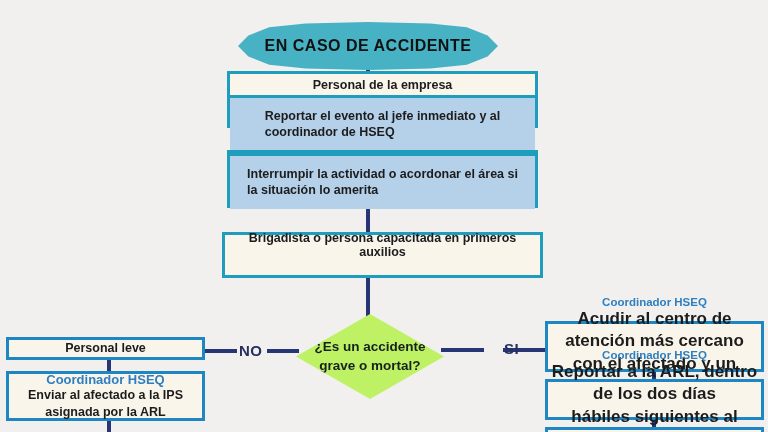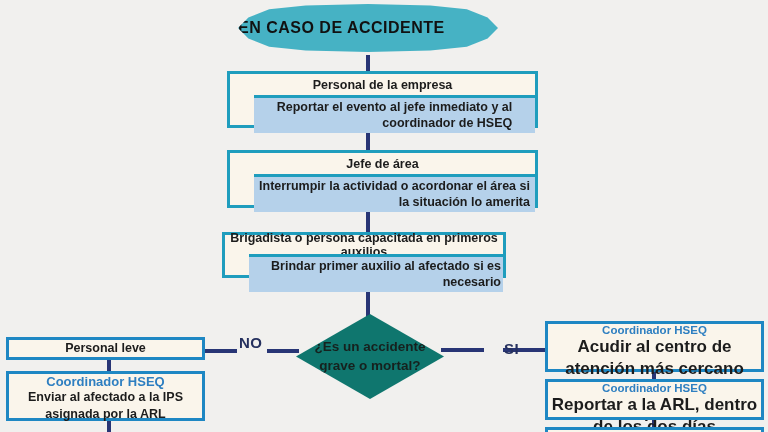--- a/index.html
+++ b/index.html
@@ -5,63 +5,63 @@
   html,body{margin:0;padding:0;background:#e8e7e5;}
   .frame{
     position:relative;width:768px;height:432px;overflow:hidden;
     background:#f1f0ee;
     font-family:"Liberation Sans", sans-serif;
   }
   
   .conn{position:absolute;background:#283575;}
   
   .banner{
-    position:absolute;left:238px;top:4px;width:260px;height:48px;
+    position:absolute;left:238px;top:22px;width:260px;height:48px;
     background:#46b2c4;
     clip-path:polygon(0% 50%,4% 28%,12% 11%,26% 3%,50% 0%,74% 3%,88% 11%,96% 28%,100% 50%,96% 72%,88% 89%,74% 97%,50% 100%,26% 97%,12% 89%,4% 72%);
-    display:flex;align-items:center;
+    display:flex;align-items:center;justify-content:center;
   }
   .banner-text{
     font-size:16px;font-weight:800;color:#111;letter-spacing:.5px;
   }
   
   .step-box{
     position:absolute;border:3px solid #1f9dbd;background:#faf5eb;
     display:flex;flex-direction:column;box-sizing:border-box;
   }
   .step-header{
     background:#faf5eb;color:#1c1c1c;font-size:12.5px;font-weight:700;
     display:flex;align-items:center;justify-content:center;text-align:center;
     flex:0 0 auto;padding:1px 0;
   }
   .step-body{
     background:#b5d1ea;color:#1c1c1c;font-size:12.5px;font-weight:700;
     border-top:3px solid #1f9dbd;flex:1 1 auto;
-    display:flex;align-items:center;justify-content:center;text-align:right;
-    white-space:pre-line;line-height:1.3;padding:1px 2px;margin-left:24px;
+    display:flex;align-items:center;justify-content:center;text-align:left;
+    white-space:pre-line;line-height:1.3;padding:10px 2px;
   }
   
   .diamond{
     position:absolute;left:296px;top:314px;width:148px;height:85px;
-    background:#0f766e;
+    background:#bef264;
     clip-path:polygon(50% 0,100% 50%,50% 100%,0 50%);
     display:flex;align-items:center;justify-content:center;text-align:center;
   }
   .diamond-text{
     font-size:13.5px;font-weight:700;color:#16211e;white-space:pre-line;line-height:1.35;
   }
   
   .branch-label{
     position:absolute;color:#25305e;font-size:15px;font-weight:600;letter-spacing:.5px;
   }
   
   .outcome-box{
     position:absolute;border:3px solid #1e87c3;background:#faf5eb;
     box-sizing:border-box;display:flex;flex-direction:column;
-    align-items:center;text-align:center;
+    align-items:center;justify-content:center;text-align:center;
   }
   .outcome-header{color:#2e7fc1;font-weight:700;}
   .outcome-body{color:#1c1c1c;font-weight:700;white-space:pre-line;}
   .lg .outcome-header{font-size:13px;}
   .lg .outcome-body{font-size:12.5px;line-height:1.35;}
   .sm .outcome-header{font-size:11.5px;}
   .sm .outcome-body{font-size:17px;line-height:1.3;}
 </style>
 </head>
 <body>
@@ -85,36 +85,34 @@
     <span class="banner-text">EN CASO DE ACCIDENTE</span>
   </div>
 
   <div class="step-box" style="left:227px;top:71px;width:311px;height:57px;">
     <div class="step-header" style="height:19px;">Personal de la empresa</div>
     <div class="step-body">Reportar el evento al jefe inmediato y al
 coordinador de HSEQ</div>
   </div>
 
   <div class="step-box" style="left:227px;top:150px;width:311px;height:58px;">
-    <div class="step-header" style="height:19px;">Jefe de área</div>
     <div class="step-body">Interrumpir la actividad o acordonar el área si
 la situación lo amerita</div>
   </div>
 
-  <div class="step-box" style="left:222px;top:232px;width:284px;height:46px;">
+  <div class="step-box" style="left:222px;top:232px;width:321px;height:46px;">
     <div class="step-header" style="height:17px;">Brigadista o persona capacitada en primeros auxilios</div>
-    <div class="step-body">Brindar primer auxilio al afectado si es necesario</div>
   </div>
 
   <div class="diamond">
     <span class="diamond-text">¿Es un accidente
 grave o mortal?</span>
   </div>
 
-  <span class="branch-label" style="left:239px;top:334px;">NO</span>
+  <span class="branch-label" style="left:239px;top:342px;">NO</span>
   <span class="branch-label" style="left:486px;top:340px;margin-left:18px;">SI</span>
 
   <div class="outcome-box lg" style="left:6px;top:337px;width:199px;height:23px;">
     <div class="outcome-body" style="font-weight:600;">Personal leve</div>
   </div>
 
   <div class="outcome-box lg" style="left:6px;top:371px;width:199px;height:50px;">
     <div class="outcome-header">Coordinador HSEQ</div>
     <div class="outcome-body">Enviar al afectado a la IPS
 asignada por la ARL</div>

